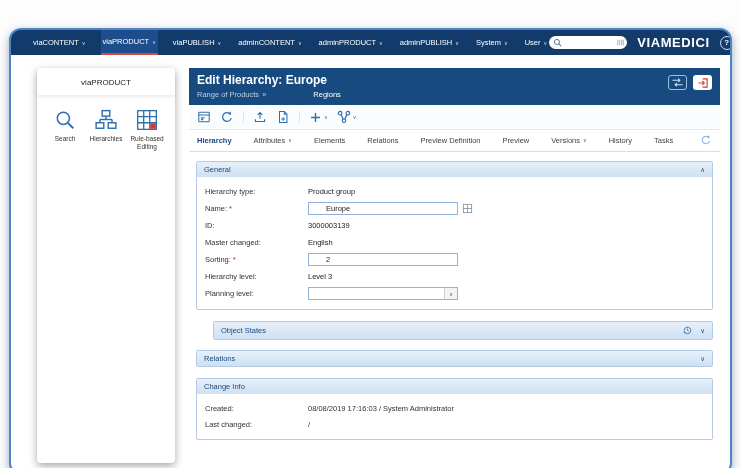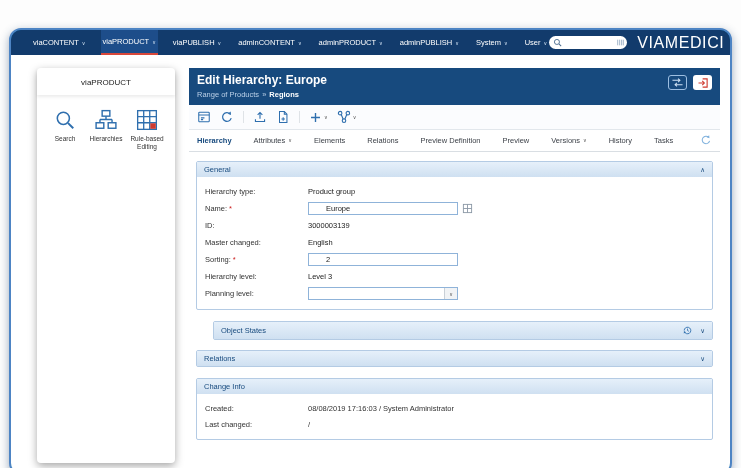--- a/index.html
+++ b/index.html
@@ -18,21 +18,21 @@
   .mi { display:inline-flex; align-items:center; gap:3px; color:#fff; font-size:7.5px;
         cursor:default; height:25px; padding:0 2px; }
   .mi .caret { font-size:5px; color:#cfe0f2; }
   .mi.active { background:#1d4d8a; border-bottom:2px solid #d8473a; }
   .topnav-right { margin-left:auto; display:flex; align-items:center; gap:10px; }
   .searchbox { display:flex; align-items:center; background:#fff; border-radius:8px;
                height:13px; width:78px; padding:0 4px; gap:3px; }
   .searchbox svg { flex:0 0 auto; }
   .search-input { border:none; outline:none; width:48px; font-size:7px; background:transparent;
                   font-family:"Liberation Sans", sans-serif; }
-  .brand { color:#fff; font-weight:normal; font-size:16px; letter-spacing:.6px; }
+  .brand { color:#fff; font-weight:bold; font-size:13px; letter-spacing:.6px; }
   .circle-btn { width:14px; height:14px; border:1px solid #cfe0f2; border-radius:50%;
                 display:flex; align-items:center; justify-content:center; color:#fff;
                 font-size:8px; font-weight:bold; }
 
   
   .app-body { flex:1; display:flex; align-items:stretch; padding:13px 10px 10px 26px; gap:14px;
               background:#fff; min-height:0; }
 
   
   .sidebar { width:138px; background:#fff; border-radius:4px;
@@ -45,21 +45,21 @@
   .side-item svg { color:#2f6fae; }
   .side-label { font-size:6.5px; color:#333; text-align:center; line-height:1.25; }
 
   
   .main { flex:1; display:flex; flex-direction:column; min-width:0; }
   .main-header { background:#174a7e; color:#fff; padding:5px 8px 6px; display:flex;
                  justify-content:space-between; align-items:flex-start; }
   .mh-title { font-size:12px; font-weight:bold; }
   .breadcrumb { font-size:7.5px; color:#b9cfe7; margin-top:3px; }
   .breadcrumb .bc-sep { margin:0 3px; }
-  .breadcrumb .bc-current { color:#fff; font-weight:bold; }
+  .breadcrumb .bc-current { color:#fff; font-weight:normal;margin-left:44px; }
   .hdr-btns { display:flex; gap:6px; margin-top:2px; }
   .hdr-btn { width:19px; height:15px; border-radius:3px; display:flex; align-items:center;
              justify-content:center; }
   .hdr-btn.ghost { border:1px solid #9dbfe2; background:transparent; color:#cfe2f5; }
   .hdr-btn.white { background:#fff; color:#cf3a2f; }
 
   .toolbar { display:flex; align-items:center; gap:9px; padding:5px 8px; background:#fbfcfe;
              border-bottom:1px solid #e2e7ec; }
   .tool-btn { display:flex; align-items:center; gap:2px; color:#2f6fae; cursor:default; }
   .tool-btn .caret { font-size:5px; color:#555; }

